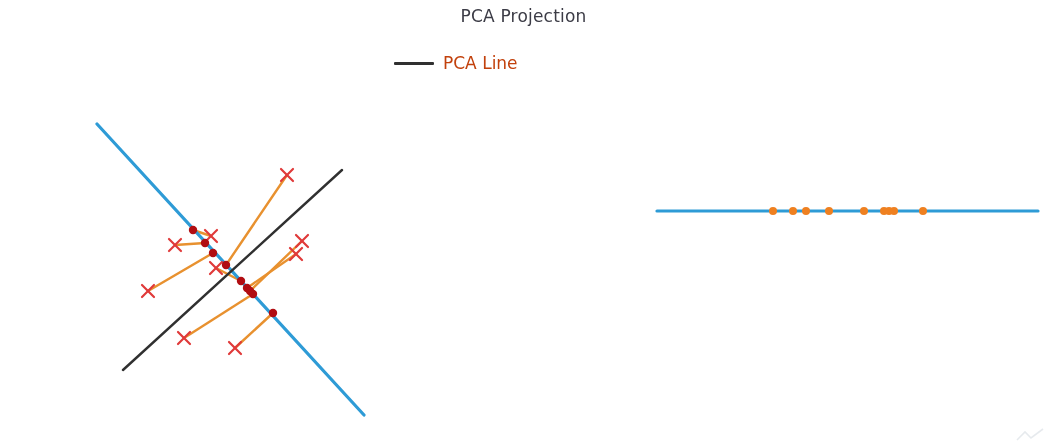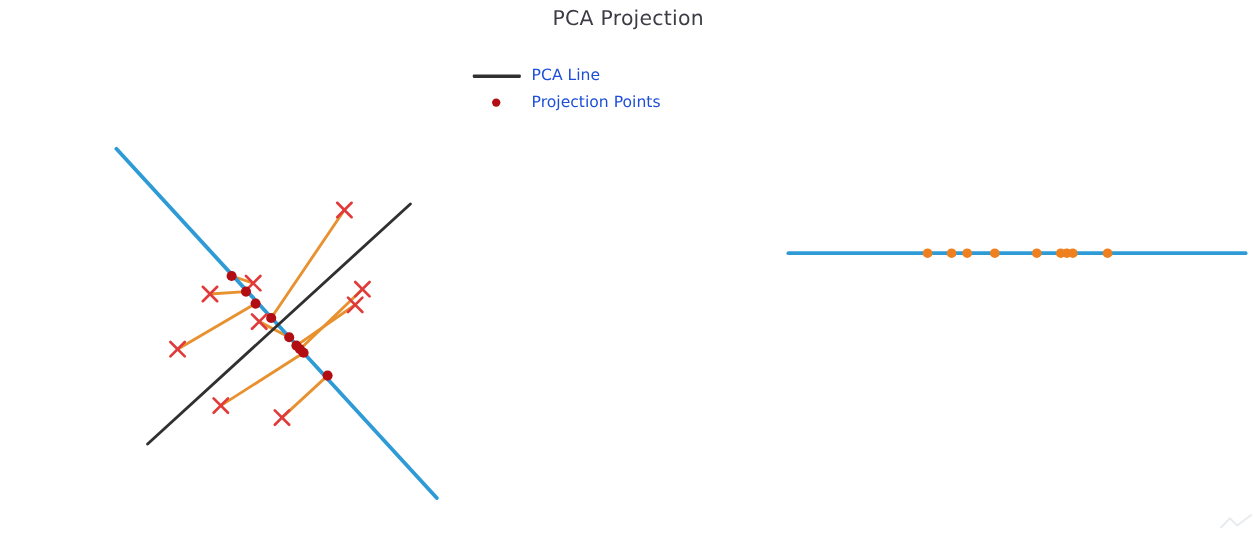--- a/index.html
+++ b/index.html
@@ -53,22 +53,22 @@
   }
   .legend-key .swatch-dot {
     position: absolute;
     left: 18px;
     top: 4px;
     width: 7px;
     height: 7px;
     border-radius: 50%;
   }
   .legend-label {
-    font-size: 13px;
-    color: #1d4ed8;
+    font-size: 17px;
+    color: #c2410c;
     padding-left: 7px;
     white-space: nowrap;
     font-family: "DejaVu Sans", sans-serif;
   }
   svg.plot {
     position: absolute;
     left: 0;
     top: 0;
     width: 1047px;
     height: 444px;
@@ -89,26 +89,20 @@
 <div id="app">
 
   <div id="chart-title">PCA Projection</div>
 
   <div id="legend">
     <div class="legend-row">
       <span class="legend-key">
         <span class="swatch-line" style="background:#303030;"></span>
       </span>
       <span class="legend-label">PCA Line</span>
-    </div>
-    <div class="legend-row">
-      <span class="legend-key">
-        <span class="swatch-dot" style="background:#b10d12;"></span>
-      </span>
-      <span class="legend-label">Projection Points</span>
     </div>
   </div>
 
   <svg class="plot" viewBox="0 0 1047 444">
     <g id="g-rays">
         <line x1="287" y1="175" x2="226" y2="265" stroke="#e8912f" stroke-width="2.4" stroke-linecap="round"></line>
         <line x1="211" y1="236" x2="193" y2="230" stroke="#e8912f" stroke-width="2.4" stroke-linecap="round"></line>
         <line x1="175" y1="245" x2="205" y2="243" stroke="#e8912f" stroke-width="2.4" stroke-linecap="round"></line>
         <line x1="302" y1="241" x2="250" y2="291" stroke="#e8912f" stroke-width="2.4" stroke-linecap="round"></line>
         <line x1="296" y1="254" x2="247" y2="288" stroke="#e8912f" stroke-width="2.4" stroke-linecap="round"></line>

